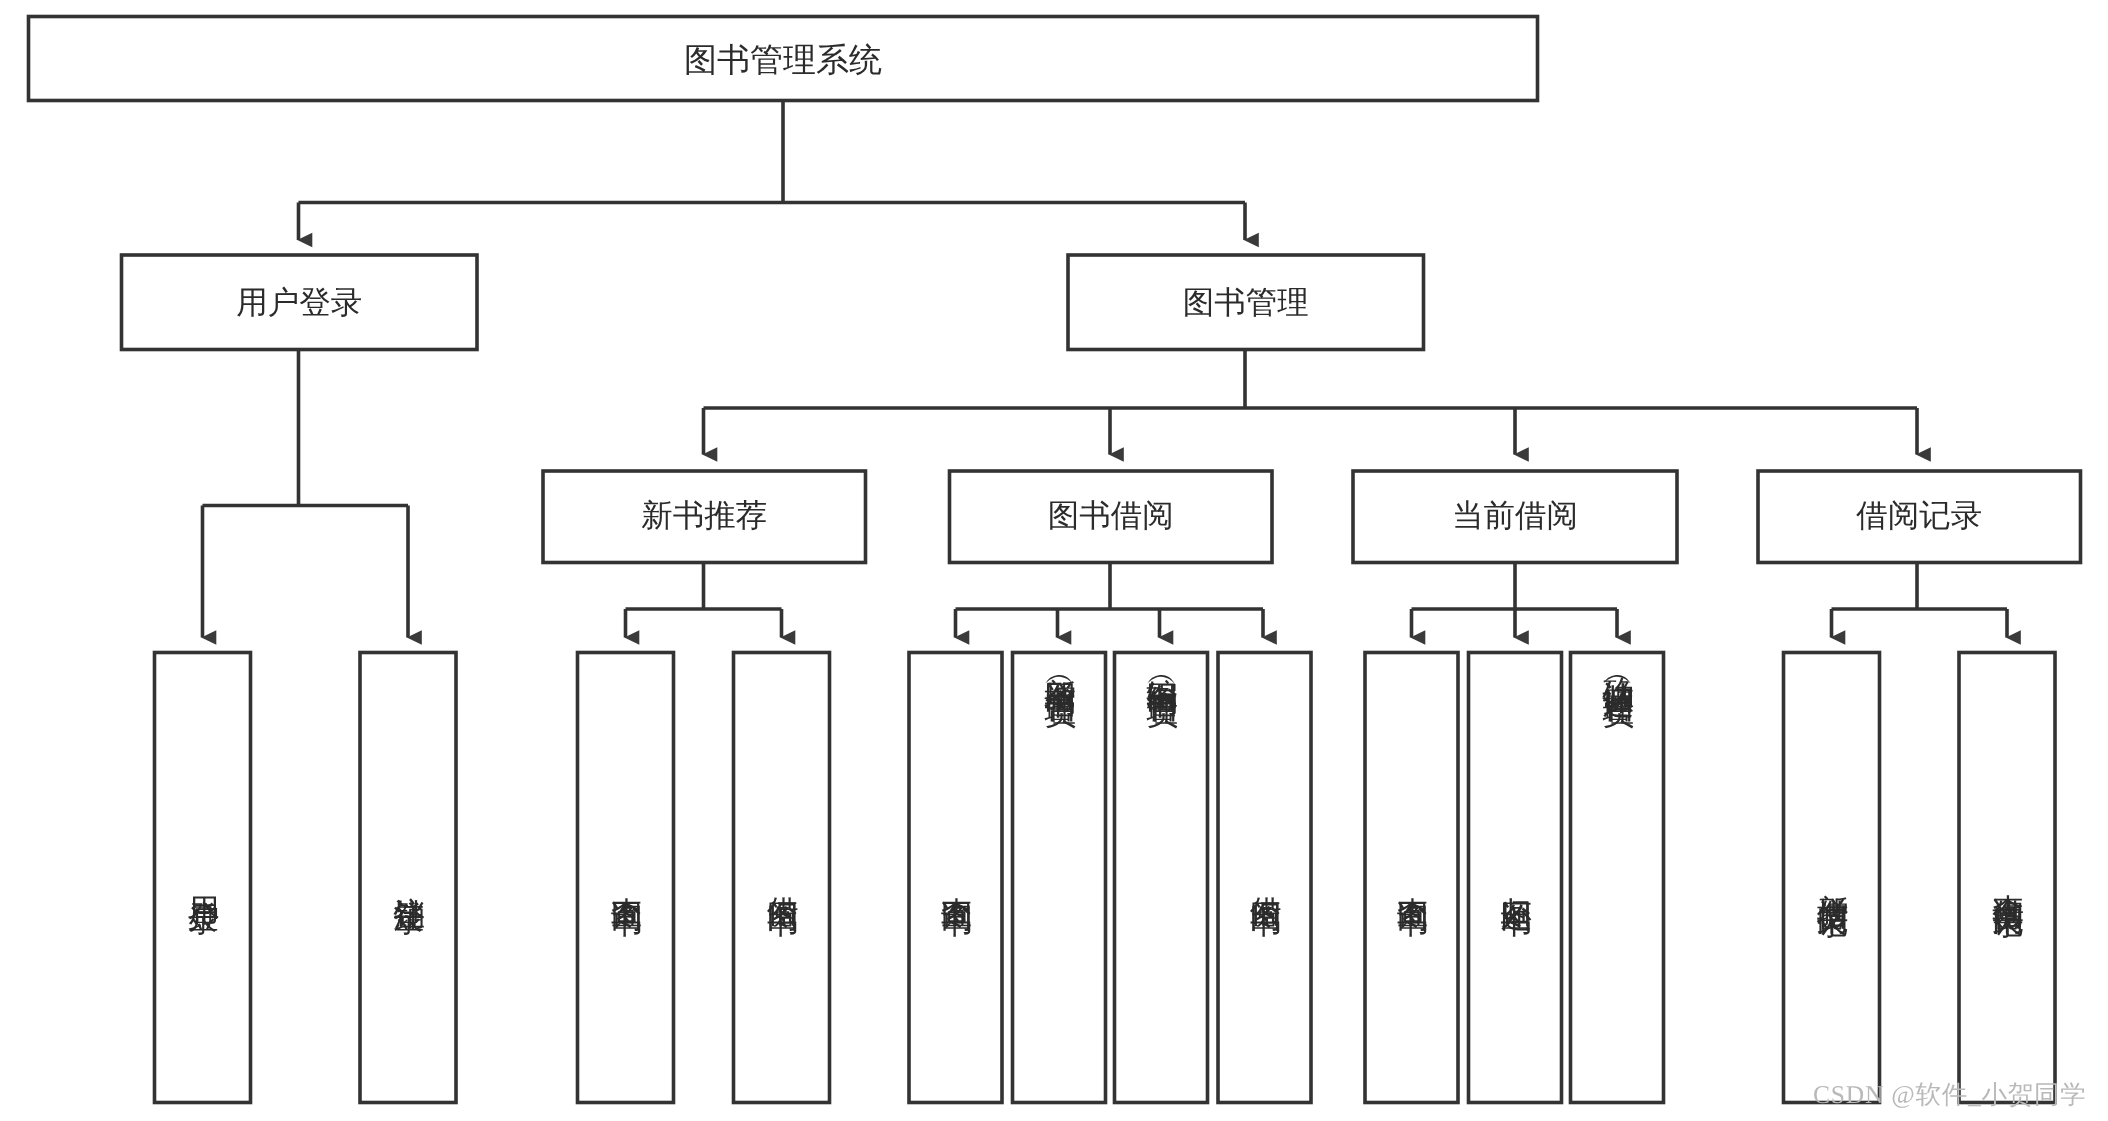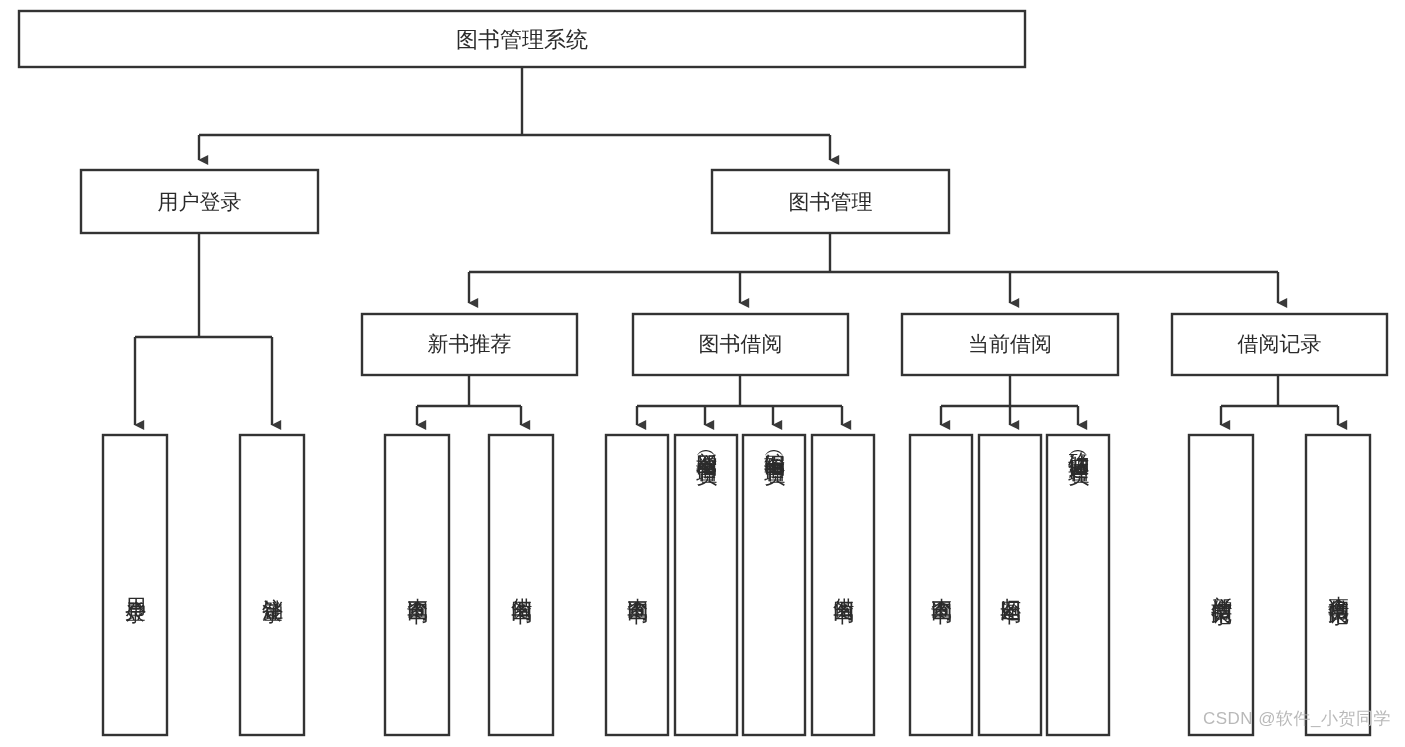--- a/index.html
+++ b/index.html
@@ -69,22 +69,22 @@
     font-family: "DejaVu Sans", "Liberation Sans", sans-serif;
     font-size: 21px;
     line-height: 1.12;
     letter-spacing: 2px;
     color: #2b2b2b;
     white-space: nowrap;
   }
   .watermark {
     position: absolute;
     right: 14px;
-    bottom: 17px;
-    font-family: Liberation Sans, sans-serif;
+    bottom: 6px;
+    font-family: Liberation Serif, serif;
     font-size: 17px;
     color: #b9b9b9;
     letter-spacing: 0.5px;
     white-space: nowrap;
   }
 </style>
 </head>
 <body>
 
 <div id="diagram-root">

